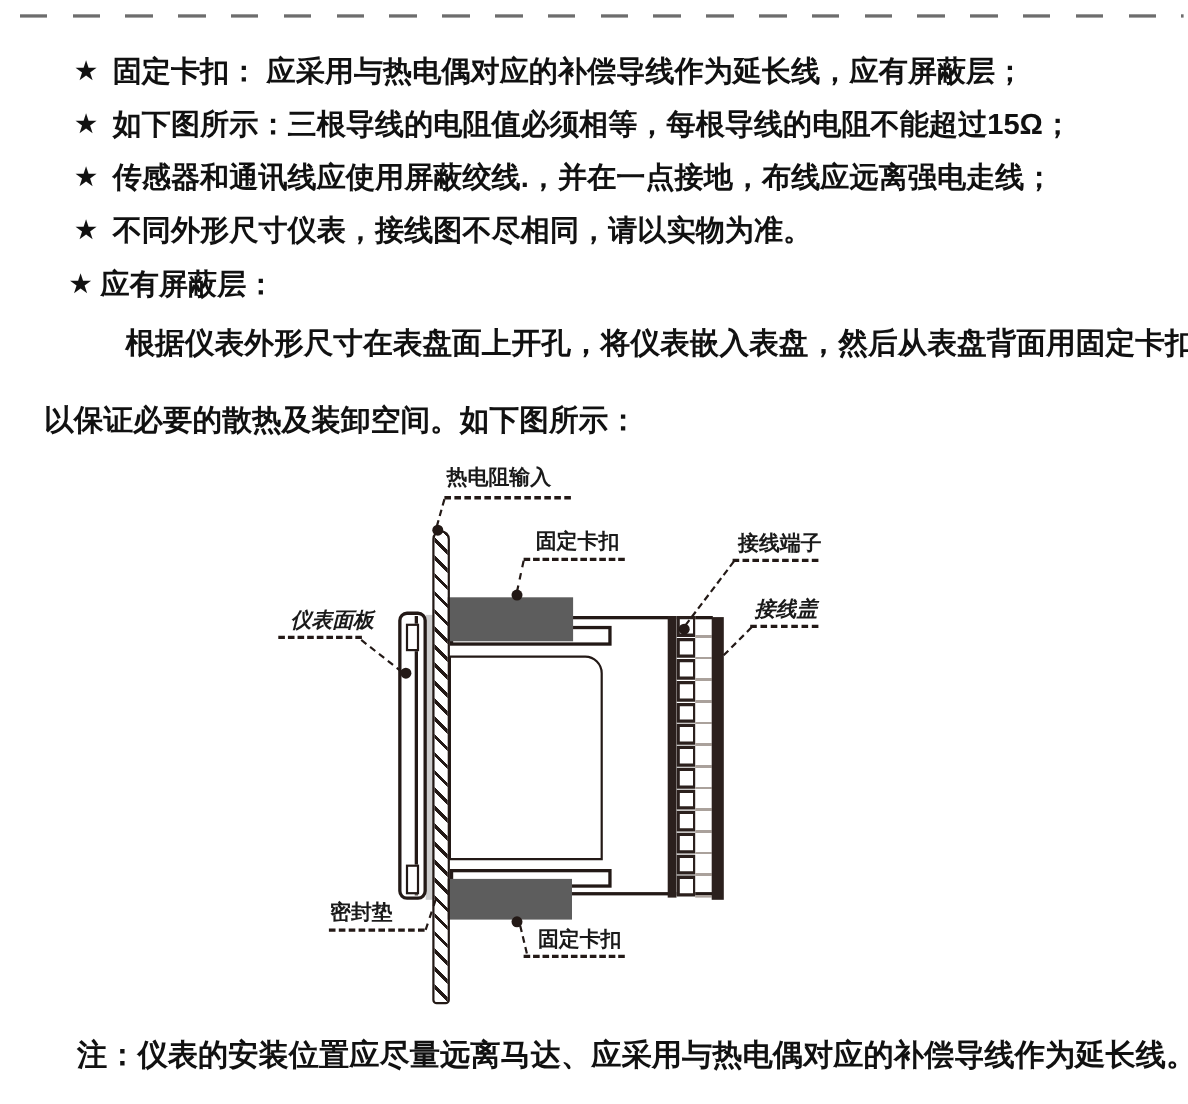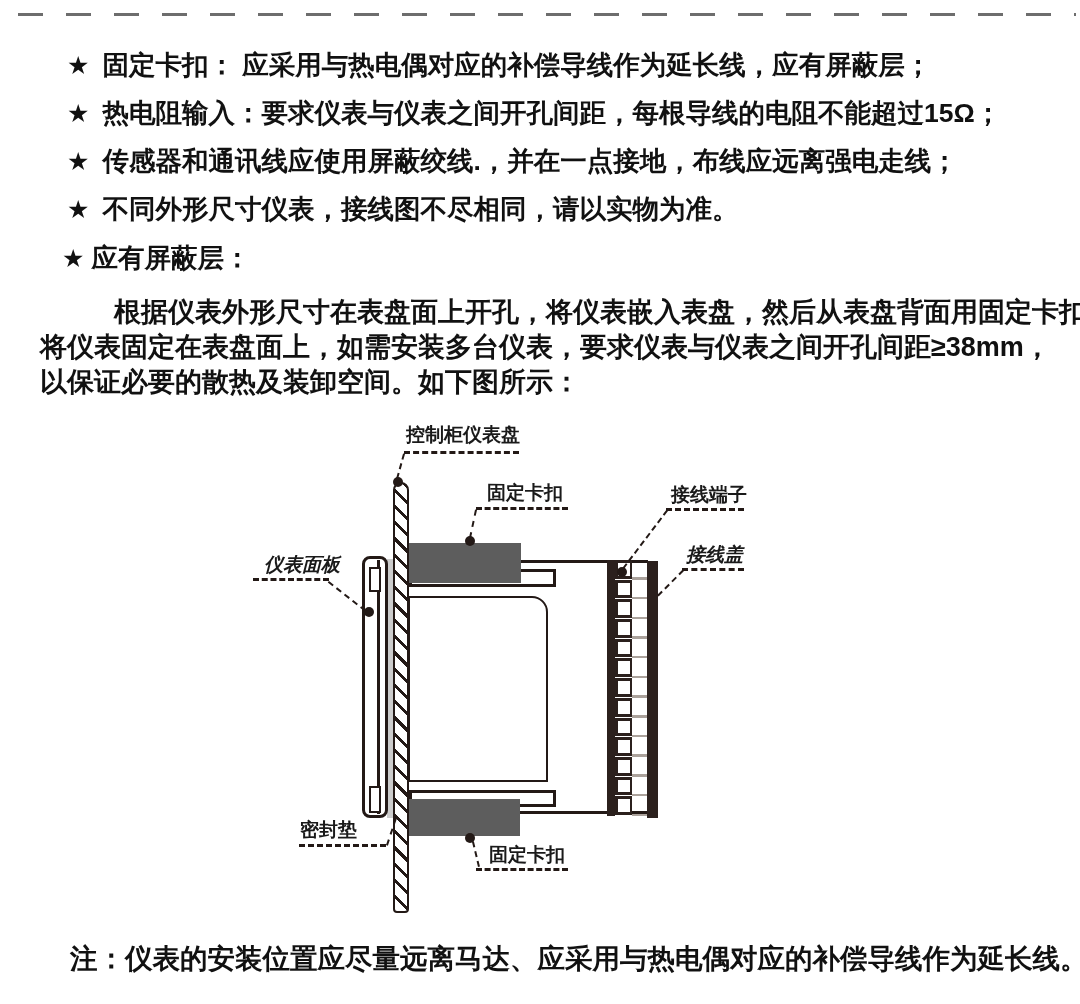--- a/index.html
+++ b/index.html
@@ -82,37 +82,36 @@
 
 <div id="page">
   <div id="top-dash"></div>
 
   <div class="bullet b1">
     <span class="star">★</span>
     <span>固定卡扣： 应采用与热电偶对应的补偿导线作为延长线，应有屏蔽层；</span>
   </div>
   <div class="bullet b2">
     <span class="star">★</span>
-    <span>热电阻输入：要求仪表与仪表之间开孔间距，每根导线的电阻不能超过15Ω；</span>
+    <span>如下图所示：三根导线的电阻值必须相等，每根导线的电阻不能超过15Ω；</span>
   </div>
   <div class="bullet b3">
     <span class="star">★</span>
     <span>传感器和通讯线应使用屏蔽绞线.，并在一点接地，布线应远离强电走线；</span>
   </div>
   <div class="bullet b4">
     <span class="star">★</span>
     <span>不同外形尺寸仪表，接线图不尽相同，请以实物为准。</span>
   </div>
   <div class="bullet b5">
     <span class="star">★</span>
     <span>应有屏蔽层：</span>
   </div>
 
   <div class="para p1">根据仪表外形尺寸在表盘面上开孔，将仪表嵌入表盘，然后从表盘背面用固定卡扣</div>
-  <div class="para p2">将仪表固定在表盘面上，如需安装多台仪表，要求仪表与仪表之间开孔间距≥38mm，</div>
   <div class="para p3">以保证必要的散热及装卸空间。如下图所示：</div>
 
   <div>
 
     <div class="abs" id="body-top"></div>
     <div class="abs" id="body-bottom"></div>
     <div class="abs" id="rail-top"></div>
     <div class="abs" id="rail-bottom"></div>
     <div class="abs" id="display-rect"></div>
     <div class="abs" id="clip-top"></div>
@@ -137,21 +136,21 @@
     <div class="abs" id="separator-col"></div>
     <div class="abs" id="cover-bar"></div>
 
     <div class="abs" id="gasket"></div>
     <div class="abs" id="front-panel"></div>
     <div class="abs" id="panel-inner-line"></div>
     <div class="abs panel-tab" id="panel-tab-top"></div>
     <div class="abs panel-tab" id="panel-tab-bottom"></div>
     <div class="abs" id="hatch-bar"></div>
 
-    <div class="dlabel" id="lbl-cabinet">控制柜仪表盘</div>
+    <div class="dlabel" id="lbl-cabinet">热电阻输入</div>
     <div class="dashline" id="ul-cabinet"></div>
     <div class="leader" id="ld-cabinet"></div>
     <div class="dot" id="dot-cabinet"></div>
 
     <div class="dlabel" id="lbl-clip-top">固定卡扣</div>
     <div class="dashline" id="ul-clip-top"></div>
     <div class="leader" id="ld-clip-top"></div>
     <div class="dot" id="dot-clip-top"></div>
 
     <div class="dlabel" id="lbl-terminal">接线端子</div>

